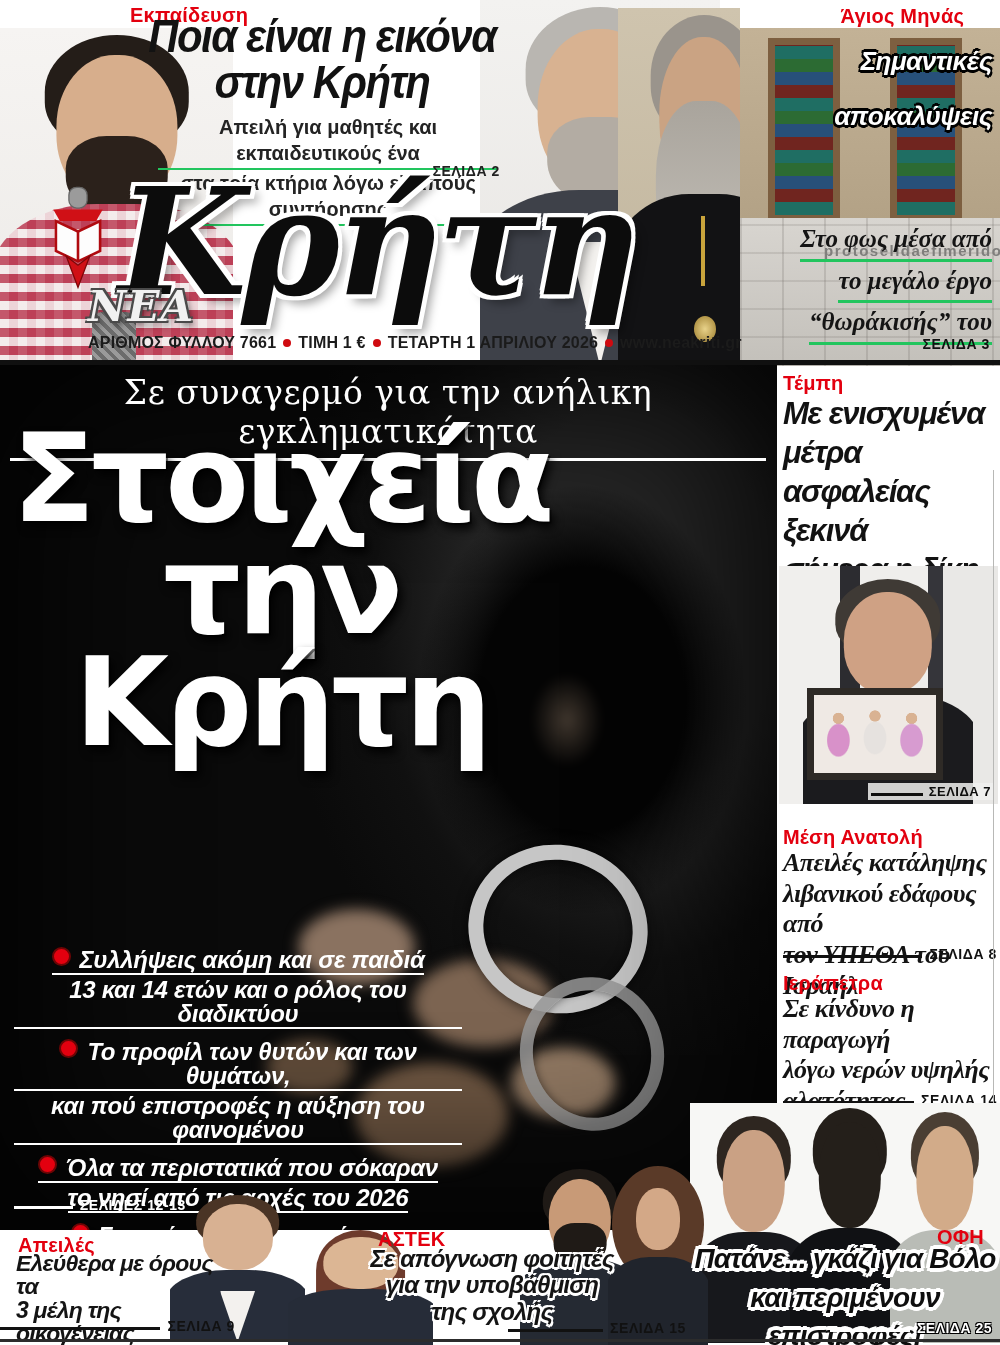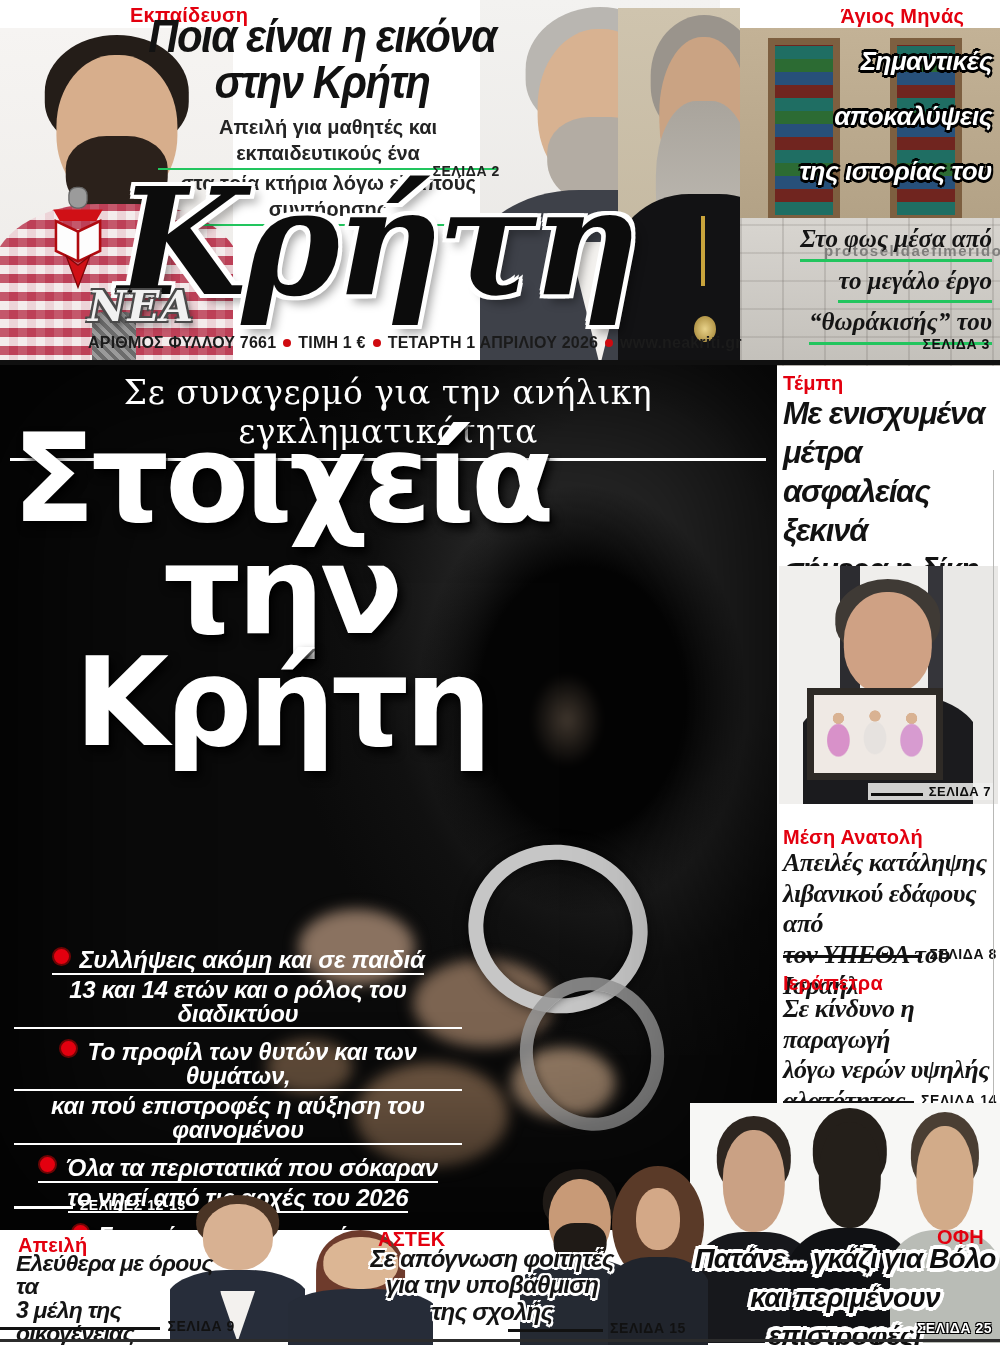--- a/index.html
+++ b/index.html
@@ -185,21 +185,20 @@
 
   <div class="abs agios">
     <div class="church">
       <i class="door" style="left:28px;"></i>
       <i class="door" style="left:150px;"></i>
     </div>
     <div class="pavement"></div>
     <div class="kicker" style="position:absolute;right:36px;top:5px;">Άγιος Μηνάς</div>
     <div class="agios-head">
       <span style="display:block;">Σημαντικές αποκαλύψεις</span>
-      <span style="display:block;">της ιστορίας του</span>
     </div>
     <div class="watermark">protoselidaefimeridon.gr</div>
     <div class="agios-sub">
       <span class="u">Στο φως μέσα από</span><br>
       <span class="u">το μεγάλο έργο</span><br>
       <span class="u">“θωράκισής” του</span>
     </div>
     <div style="position:absolute;right:10px;top:336px;font-size:14px;font-weight:bold;color:#111;letter-spacing:.6px;">ΣΕΛΙΔΑ 3</div>
   </div>
 
@@ -364,21 +363,21 @@
       <i class="face"></i>
       <i class="beard"></i>
       <i class="torso"></i>
   </div>
   <div class="person abs" style="left:608px;top:1162px;width:100px;height:183px;z-index:5;--hair:#5a3a28;--skin:#d3a887;--shirt:#20242c;">
     <i class="hair" style="width:92%;height:64%;border-radius:50%;"></i>
     <i class="face" style="top:14%;width:44%;height:34%;"></i>
     <i class="torso"></i>
   </div>
 
-  <div class="abs txt kicker" style="left:18px;top:1234px;">Απειλή</div>
+  <div class="abs txt kicker" style="left:18px;top:1234px;">Απειλές</div>
   <div class="abs txt vorizia-head">
     <span style="display:block;">Ελεύθερα με όρους τα</span>
     <span style="display:block;">3 μέλη της οικογένειας</span>
 
   </div>
   <div class="abs txt pageref" style="left:0;top:1318px;width:235px;">
     <span class="rule"></span>
     <span>ΣΕΛΙΔΑ 9</span>
   </div>
 

